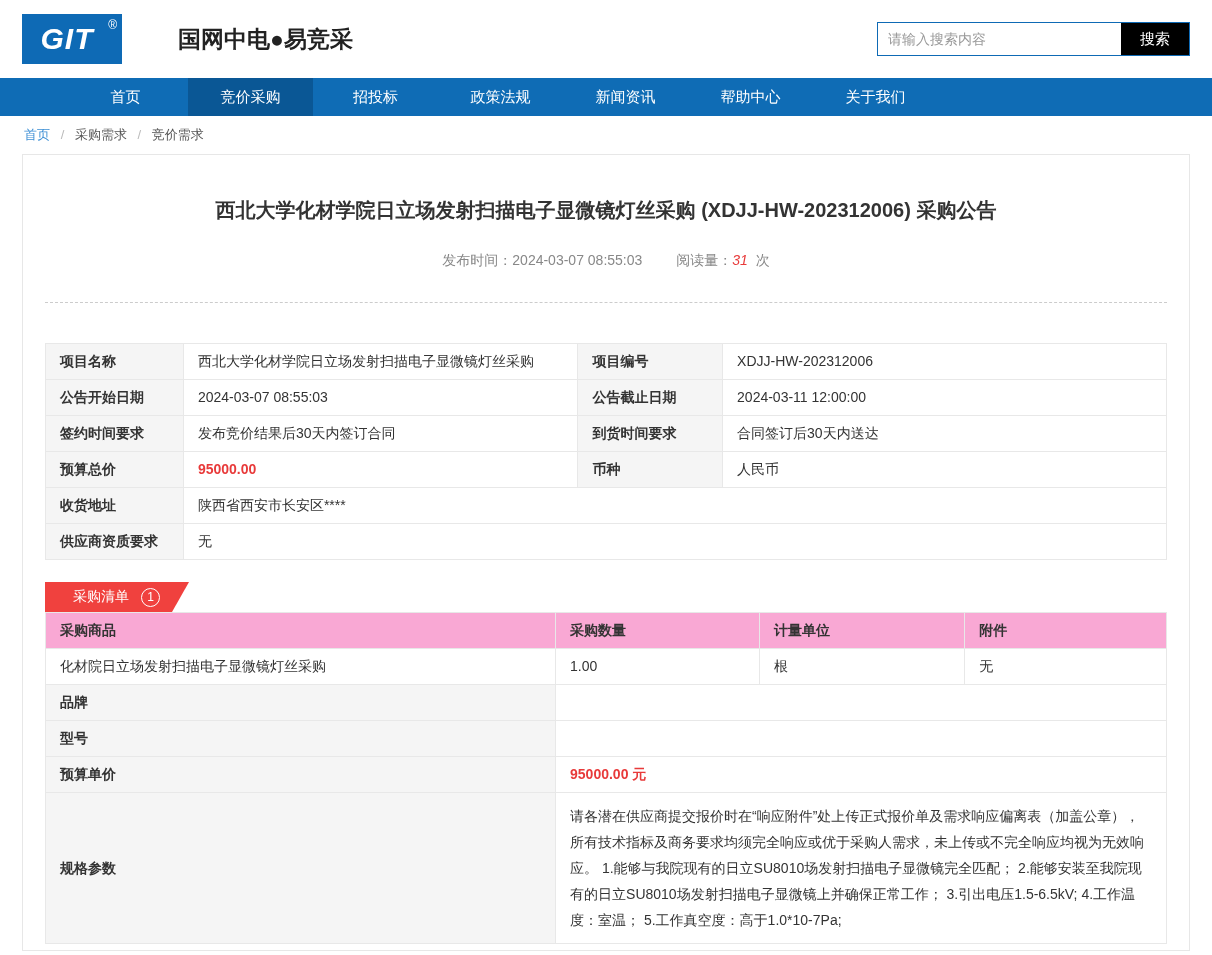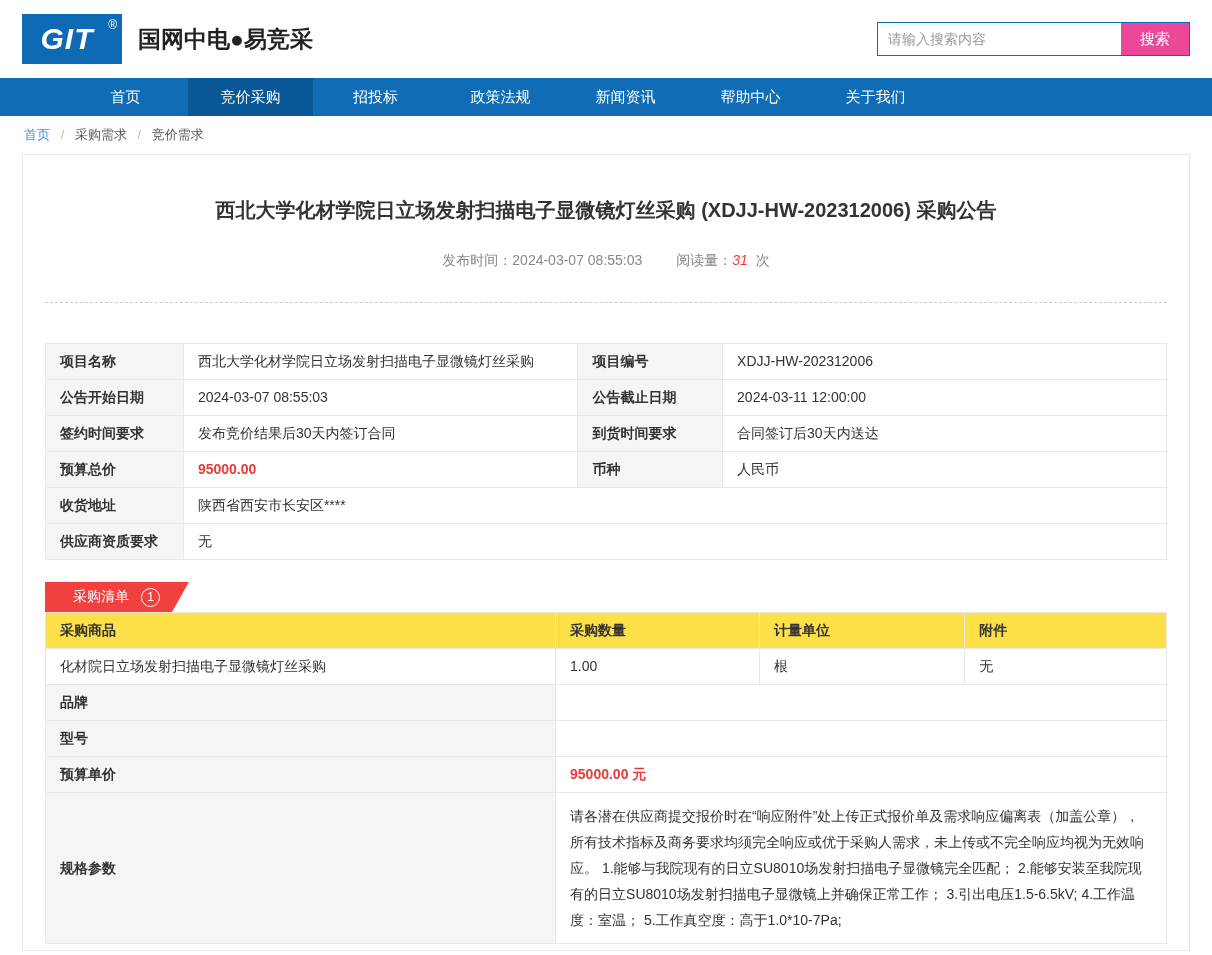--- a/index.html
+++ b/index.html
@@ -1,31 +1,31 @@
 <!DOCTYPE html>
 <html><head>
 <meta charset="utf-8">
 <style>
   * { margin:0; padding:0; box-sizing:border-box; }
   html,body { width:1212px; height:955px; overflow:hidden; background:#fff;
     font-family:"Liberation Sans","DejaVu Sans",sans-serif; color:#333; }
 
   
-  .top-header { height:78px; display:flex; align-items:center; padding:0 22px; background:#fff; }
+  .top-header { height:78px; display:flex; align-items:center; padding:0 22px; background:#fff;gap:40px; }
   .logo-box { width:100px; height:50px; background:#0e6ab5; color:#fff; position:relative;
     display:flex; align-items:center; justify-content:center; flex:0 0 auto; cursor:pointer; }
   .logo-text { font-size:30px; font-weight:bold; font-style:italic; letter-spacing:1px; padding-right:10px; }
   .logo-reg { position:absolute; top:4px; right:5px; font-size:12px; font-style:normal; }
   .site-name { font-size:23px; font-weight:bold; color:#222; margin-left:16px; }
   .header-spacer { flex:1; }
   .search-wrap { display:flex; border:1px solid #0e6ab5; height:34px; }
   .search-input { width:243px; border:none; outline:none; padding:0 10px; font-size:14px; color:#333;
     font-family:"Liberation Sans","DejaVu Sans",sans-serif; }
   .search-input::placeholder { color:#999; }
-  .search-btn { width:68px; background:#ec4899; color:#fff; border:none; font-size:15px; cursor:pointer;
+  .search-btn { width:68px; background:#000000; color:#fff; border:none; font-size:15px; cursor:pointer;
     font-family:"Liberation Sans","DejaVu Sans",sans-serif; }
 
   
   .main-nav { height:38px; background:#0f6cb5; display:flex; padding-left:63px; }
   .nav-item { width:125px; line-height:38px; text-align:center; color:#fff; font-size:15px;
     text-decoration:none; cursor:pointer; }
   .nav-item.active { background:#0a5795; }
 
   
   .breadcrumb { padding:10px 24px 8px; font-size:13px; color:#999; }
@@ -54,21 +54,21 @@
   .red-val { color:#e83a3a; font-weight:bold; }
 
   
   .list-tab { position:relative; display:inline-flex; align-items:center; height:30px;
     background:#f0413e; color:#fff; font-size:14px; padding:0 12px 0 28px; margin-top:22px; cursor:pointer; }
   .list-tab::after { content:""; position:absolute; left:100%; top:0; width:0; height:0;
     border-top:30px solid #f0413e; border-right:17px solid transparent; }
   .tab-badge { width:19px; height:19px; border:1px solid #fff; border-radius:50%; margin-left:12px;
     display:flex; align-items:center; justify-content:center; font-size:12px; }
 
-  .list-table th { background:#fde047; font-weight:bold; }
+  .list-table th { background:#f9a8d4; font-weight:bold; }
   .list-table .lc1 { width:45.5%; }
   .list-table .lc2 { width:18.2%; }
   .list-table .lc3 { width:18.3%; }
   .list-table .lc4 { width:18.0%; }
   .list-table .wide-lbl { width:12.3%; }
   .long-text { line-height:26px; padding-top:10px; padding-bottom:10px; }
 </style>
 </head>
 <body>
 

